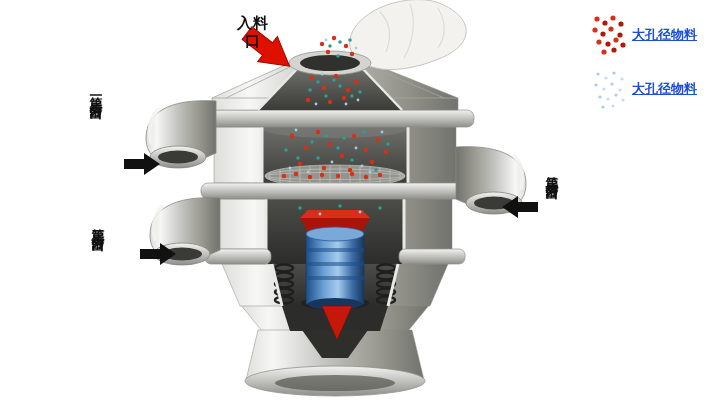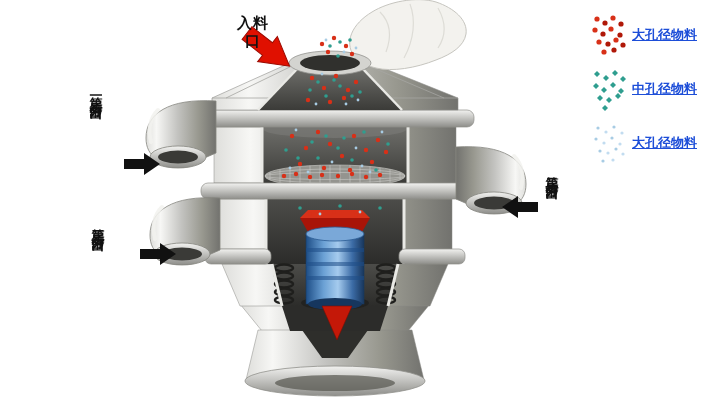--- a/index.html
+++ b/index.html
@@ -341,39 +341,20 @@
             <circle cx="30" cy="23" r="2.6"></circle>
             <circle cx="18" cy="32" r="2.6"></circle>
             <circle cx="33" cy="33" r="2.6"></circle>
             <circle cx="24" cy="38" r="2.6"></circle>
           </g>
       </svg>
       <span class="legend-label">大孔径物料</span>
     </div>
     <div class="legend-row">
       <svg width="38" height="46" viewBox="0 0 38 46">
-        <g fill="#2f9e8f">
-          <path d="M7,5 l3,3 -3,3 -3,-3 z"></path>
-            <path d="M16,9 l3,3 -3,3 -3,-3 z"></path>
-            <path d="M25,4 l3,3 -3,3 -3,-3 z"></path>
-            <path d="M33,10 l3,3 -3,3 -3,-3 z"></path>
-          <path d="M6,17 l3,3 -3,3 -3,-3 z"></path>
-            <path d="M14,21 l3,3 -3,3 -3,-3 z"></path>
-            <path d="M23,16 l3,3 -3,3 -3,-3 z"></path>
-            <path d="M31,22 l3,3 -3,3 -3,-3 z"></path>
-          <path d="M10,29 l3,3 -3,3 -3,-3 z"></path>
-            <path d="M19,31 l3,3 -3,3 -3,-3 z"></path>
-            <path d="M28,27 l3,3 -3,3 -3,-3 z"></path>
-            <path d="M15,39 l3,3 -3,3 -3,-3 z"></path>
-        </g>
-      </svg>
-      <span class="legend-label">中孔径物料</span>
-    </div>
-    <div class="legend-row">
-      <svg width="38" height="46" viewBox="0 0 38 46">
         <g fill="#a8cce4">
             <circle cx="8" cy="8" r="1.6"></circle>
             <circle cx="24" cy="7" r="1.6"></circle>
             <circle cx="6" cy="19" r="1.6"></circle>
             <circle cx="22" cy="18" r="1.6"></circle>
             <circle cx="10" cy="31" r="1.6"></circle>
             <circle cx="26" cy="29" r="1.6"></circle>
             <circle cx="13" cy="41" r="1.6"></circle>
           </g>
         <g fill="#c2dcf0">

